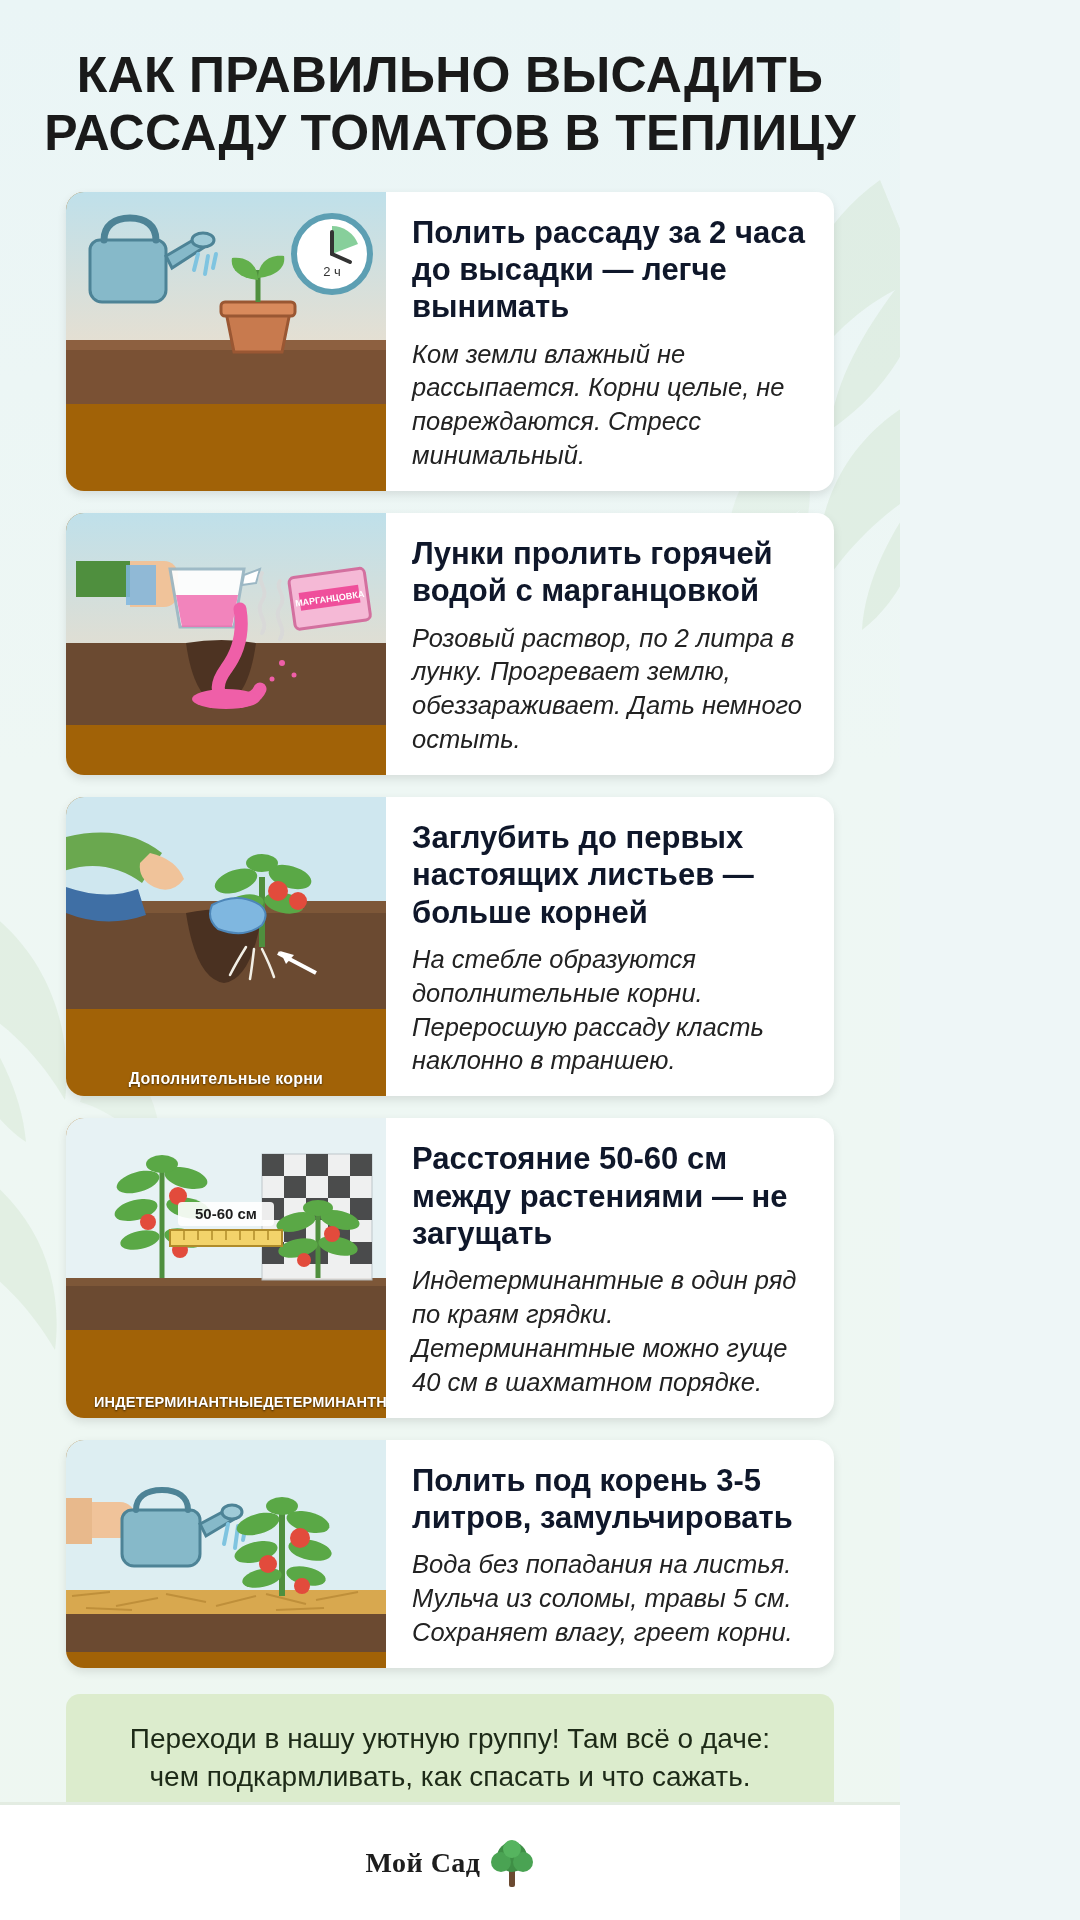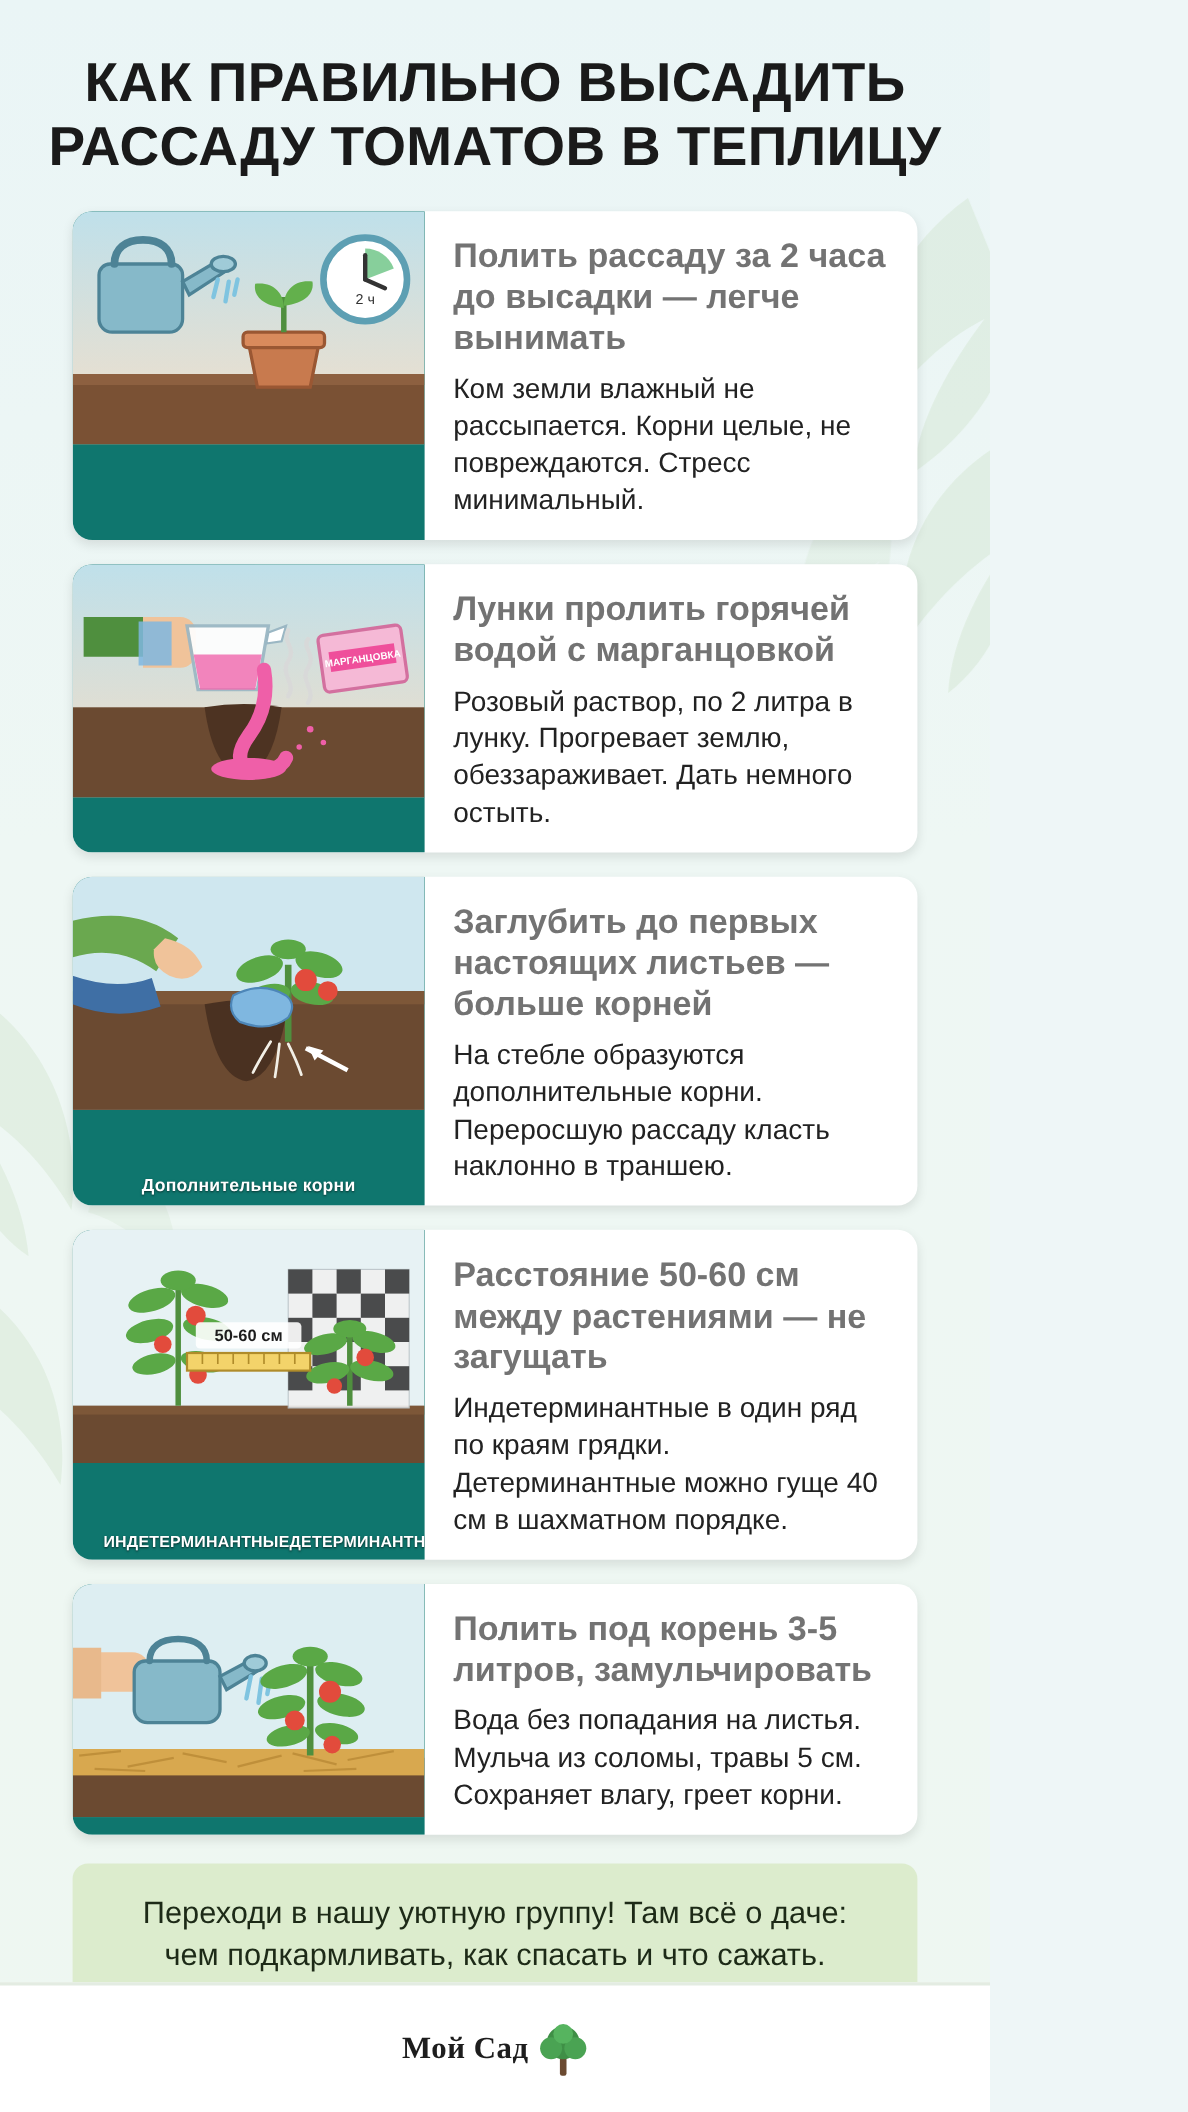--- a/index.html
+++ b/index.html
@@ -46,40 +46,41 @@
     border-radius: 18px;
     overflow: hidden;
     box-shadow: 0 4px 10px rgba(0,0,0,.10);
     min-height: 212px;
   }
   .card-art {
     width: 320px;
     min-width: 320px;
     position: relative;
     overflow: hidden;
-    background: #0f766e;
+    background: #a16207;
   }
   .card-text {
     flex: 1;
     padding: 22px 26px 18px 26px;
     display: flex;
     flex-direction: column;
     justify-content: center;
   }
   .card-title {
     font-size: 31px;
     line-height: 1.2;
     font-weight: bold;
-    color: #737373;
+    color: #0f172a;
     margin-bottom: 12px;
   }
   .card-body {
     font-size: 25.5px;
     line-height: 1.33;
     color: #222;
+    font-style: italic;
   }
 
   .caption {
     position: absolute;
     bottom: 8px; left: 0; right: 0;
     text-align: center;
     font-size: 16px;
     font-weight: bold;
     color: #fff;
     text-shadow: 0 1px 2px rgba(0,0,0,.6);

